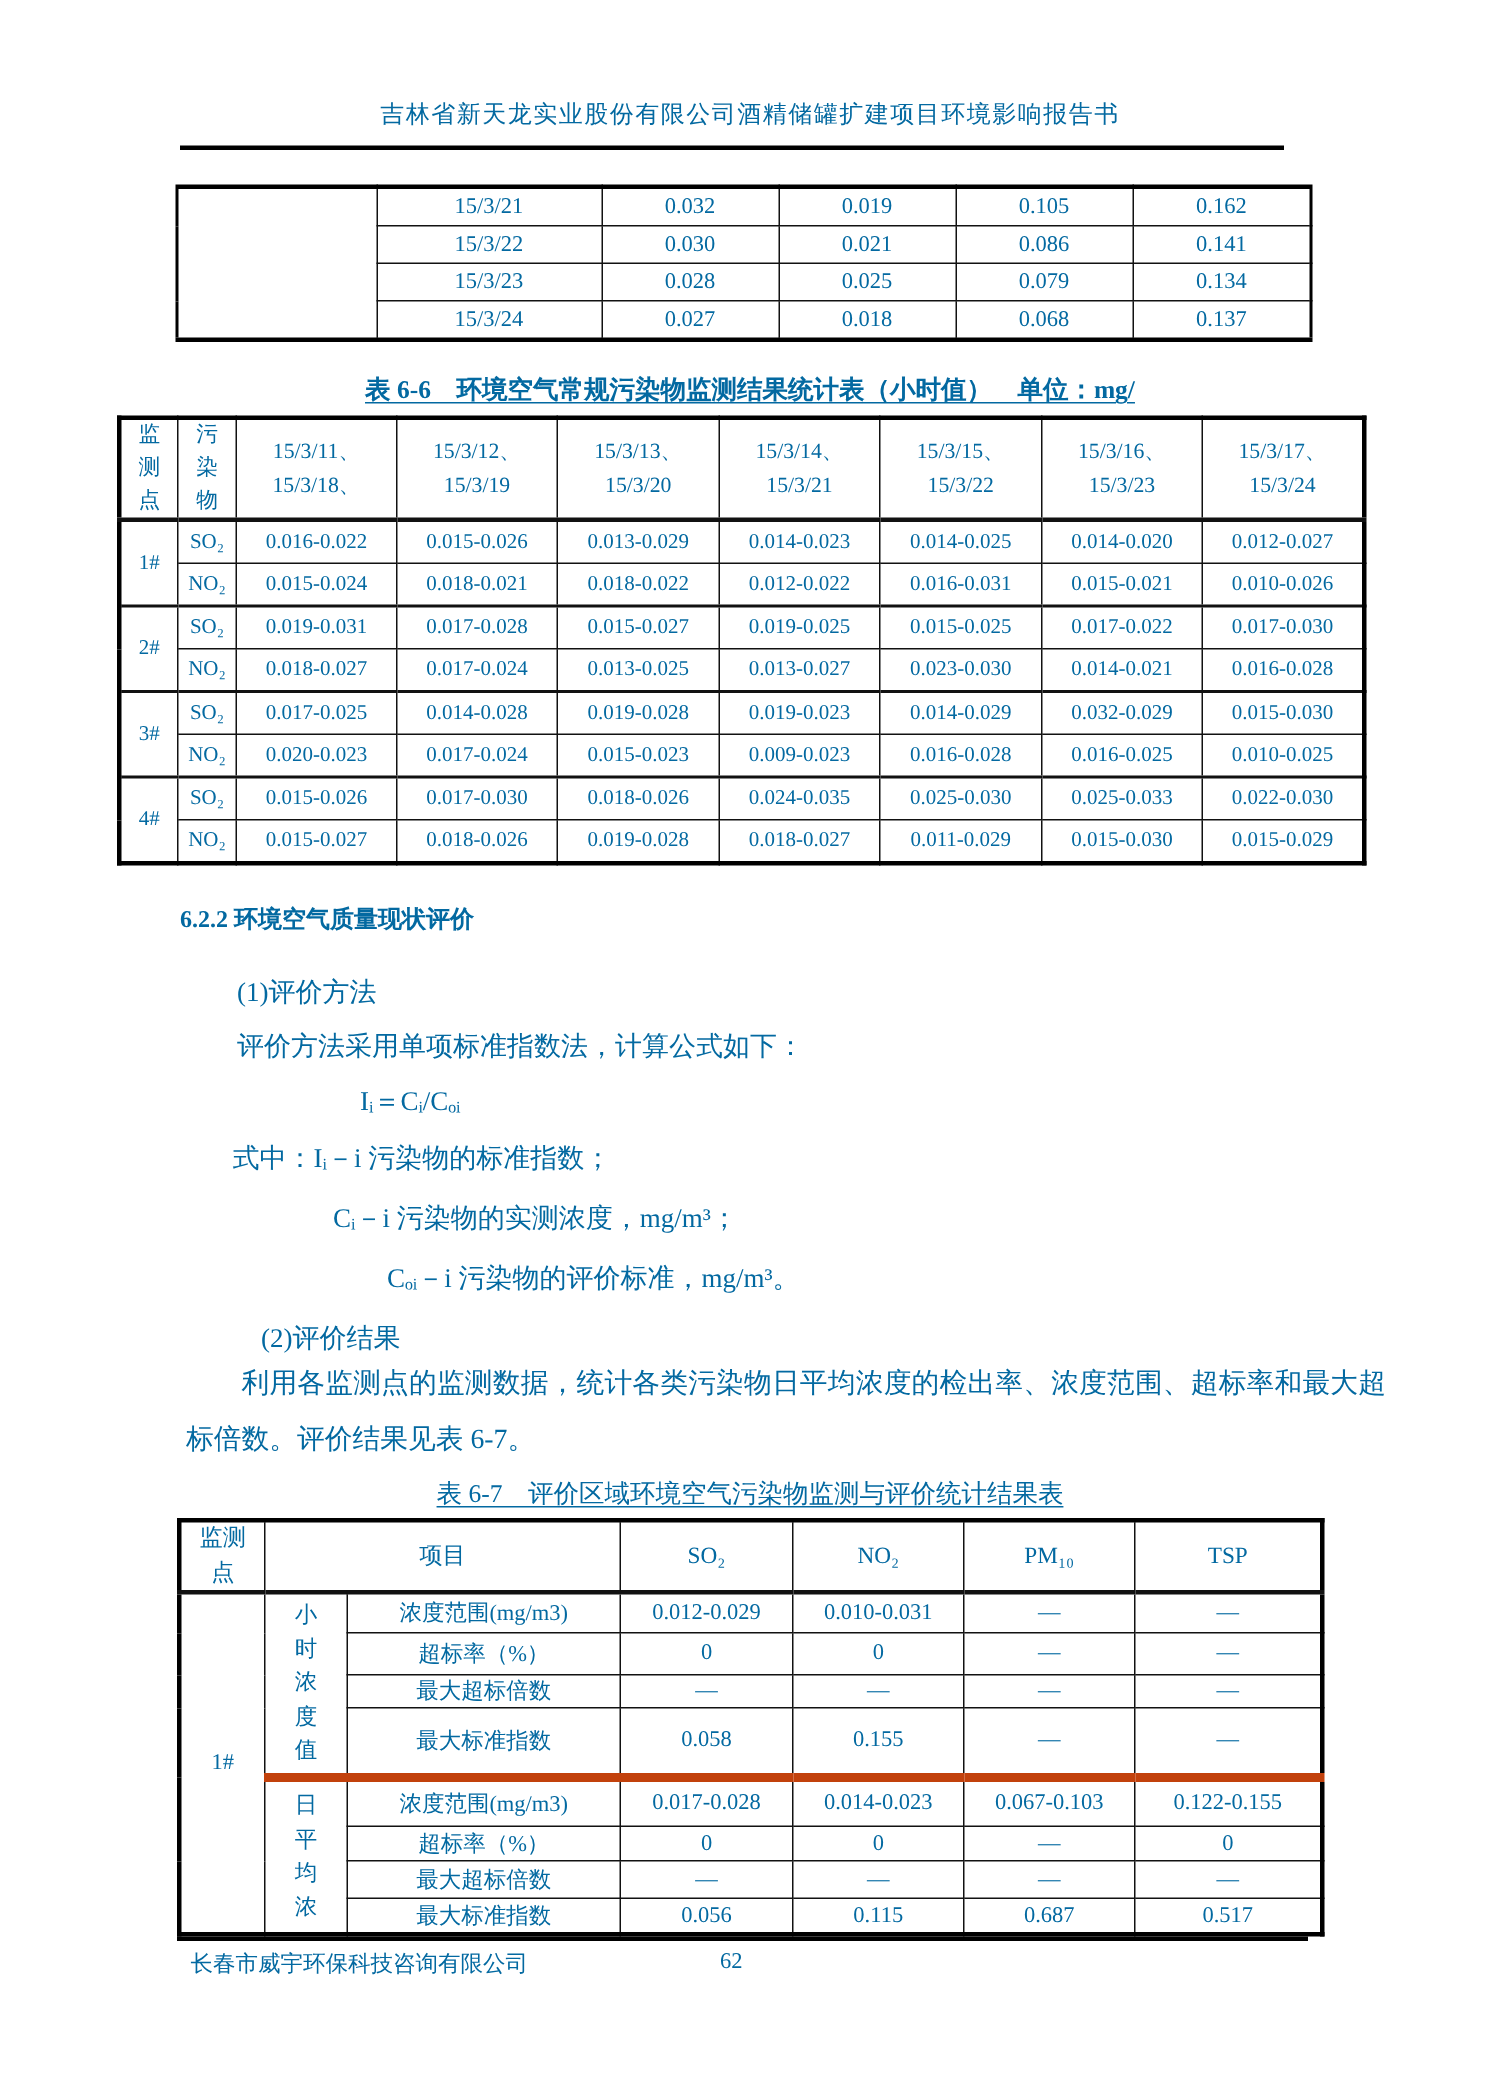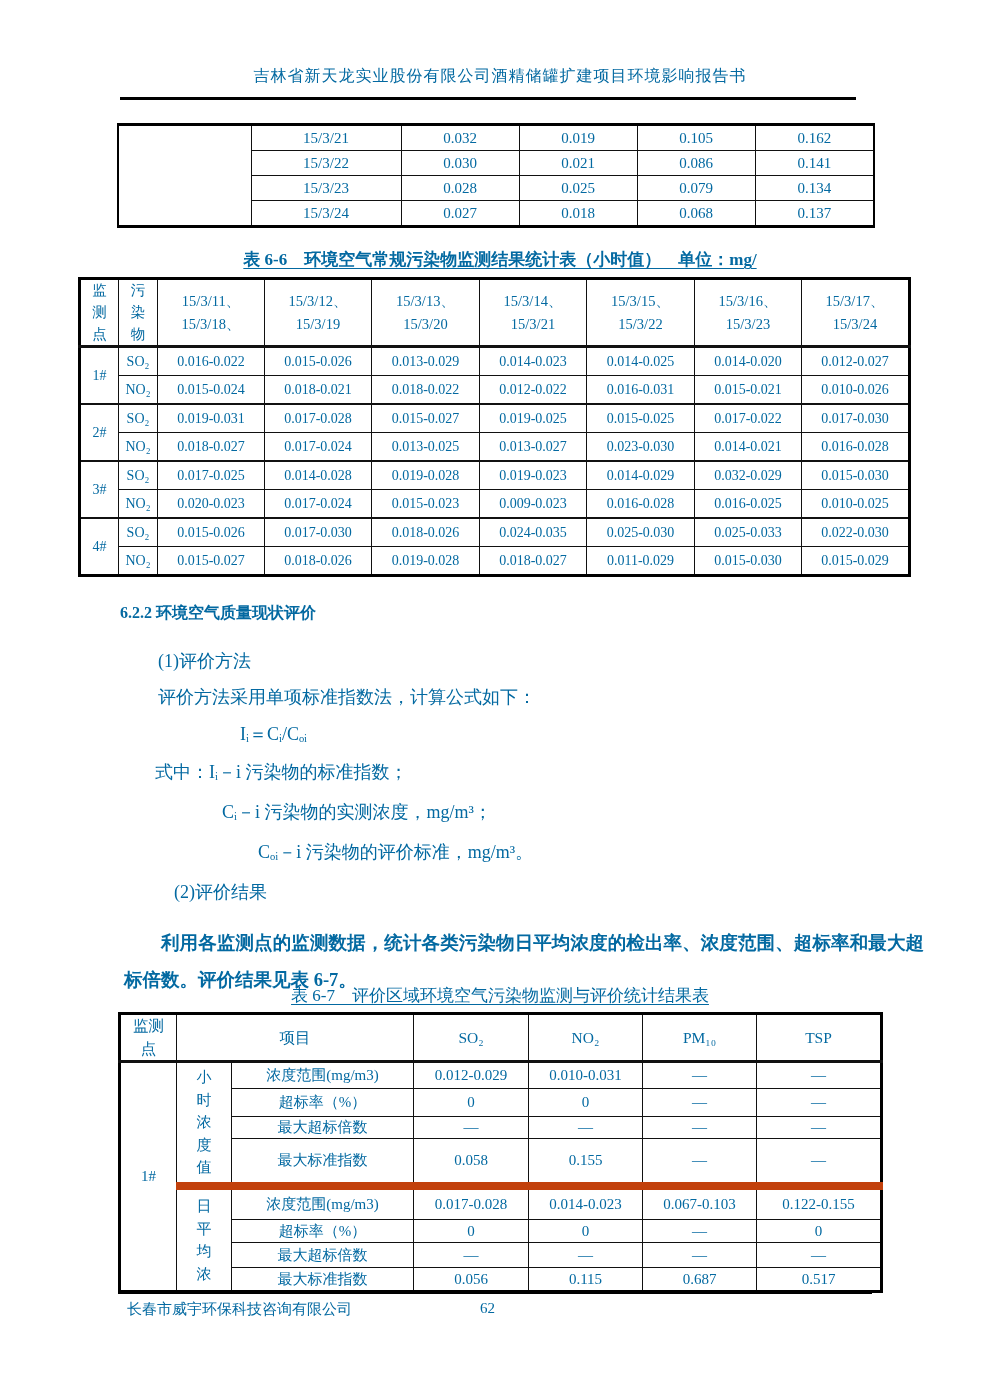--- a/index.html
+++ b/index.html
@@ -40,31 +40,31 @@
 
   
   .sec-heading { position:absolute; left:120px; top:603px; font-size:16px; font-weight:bold; }
   .sub-label1  { position:absolute; left:158px; top:649px; font-size:18px; }
   .method-intro{ position:absolute; left:158px; top:685px; font-size:18px; }
   .formula     { position:absolute; left:240px; top:722px; font-size:18px; }
   .where-line  { position:absolute; left:155px; top:760px; font-size:18px; }
   .ci-line     { position:absolute; left:222px; top:800px; font-size:18px; }
   .coi-line    { position:absolute; left:222px; top:840px; font-size:18px;margin-left:36px; }
   .sub-label2  { position:absolute; left:158px; top:880px; font-size:18px;margin-left:16px; }
-  .result-para { position:absolute; left:124px; top:925px; width:800px;
-                 font-size:18.5px; line-height:2.0; text-align:justify; text-indent:2em;font-weight:bold; }
+  .result-para { position:absolute; left:124px; top:905px; width:800px;
+                 font-size:18.5px; line-height:2.0; text-align:justify; text-indent:2em; }
 
   
   .t67-title { position:absolute; top:984px; left:0; width:100%; text-align:center;
                font-size:17px; font-weight:normal; }
   .t67-title span { text-decoration:underline; text-underline-offset:3px; }
   .t67 { position:absolute; left:118px; top:1012px; width:762px; border:3px solid #000; }
   .t67 th { font-size:15.5px; height:45px; border-bottom:3px solid #111; line-height:1.4; }
   .t67 td { font-size:15px; }
-  .t67 .gt { border-top:8px solid #c2410c; }
+  .t67 .gt { border-top:6px solid #c2410c; }
 
   
   .ftr-rule { position:absolute; top:1291px; left:118px; width:754px; height:3px; background:#000; }
   .ftr-company { position:absolute; left:127px; top:1300px; font-size:15px; }
   .ftr-page    { position:absolute; left:480px; top:1300px; font-size:15px; }
 </style>
 </head>
 <body>
 
 <div class="page">

